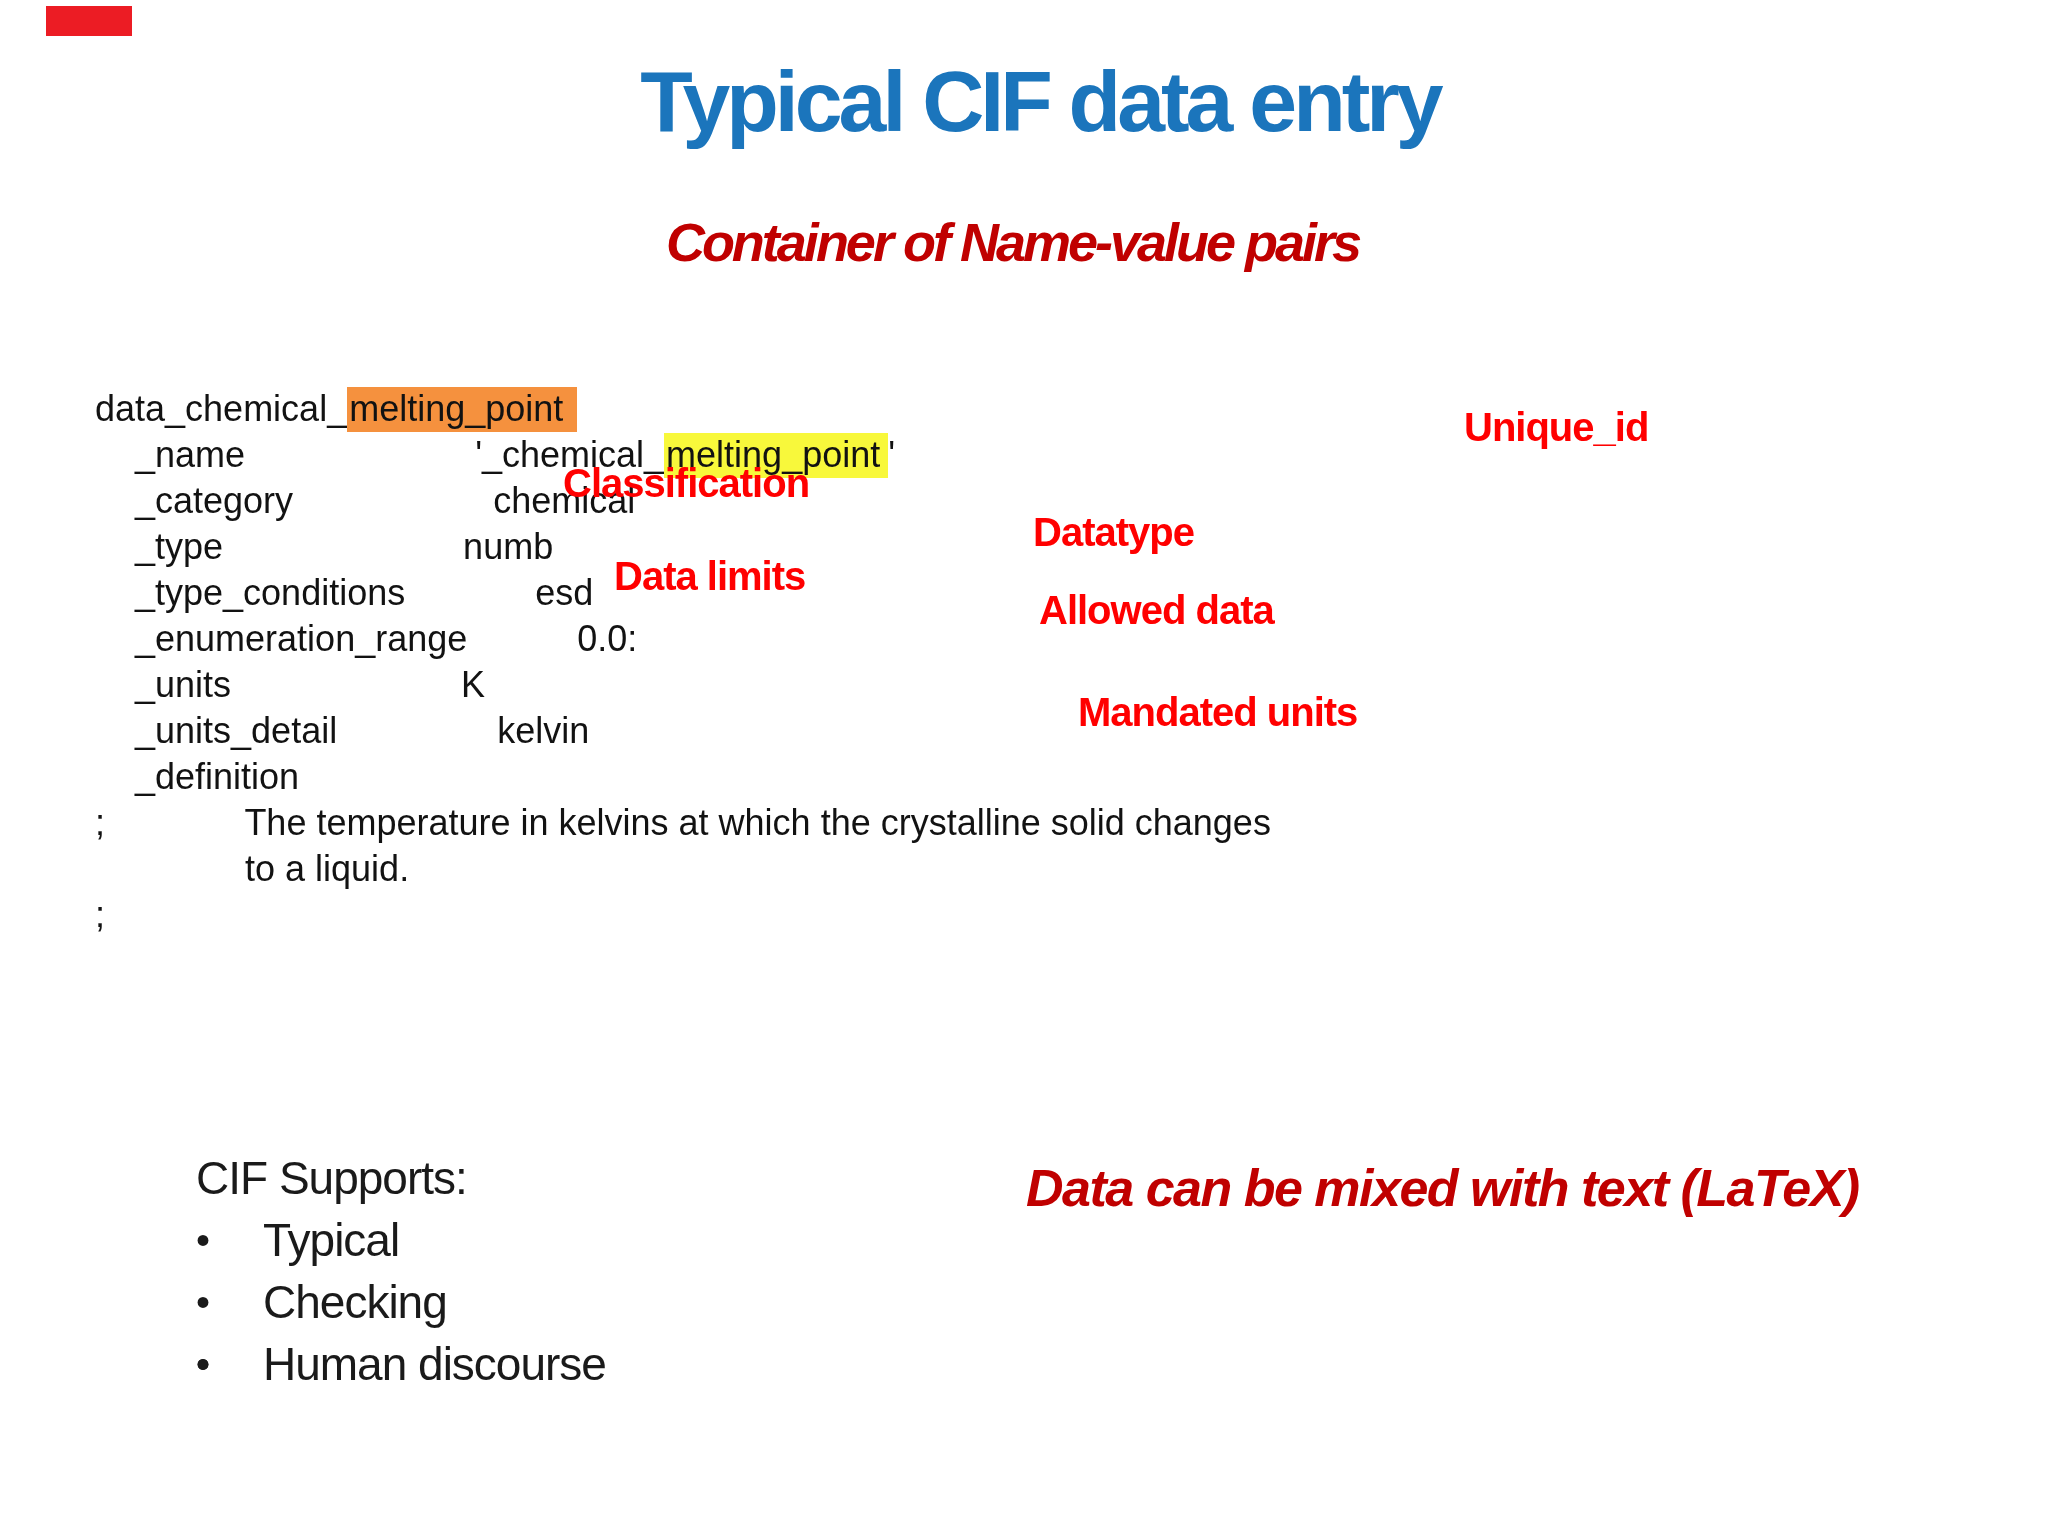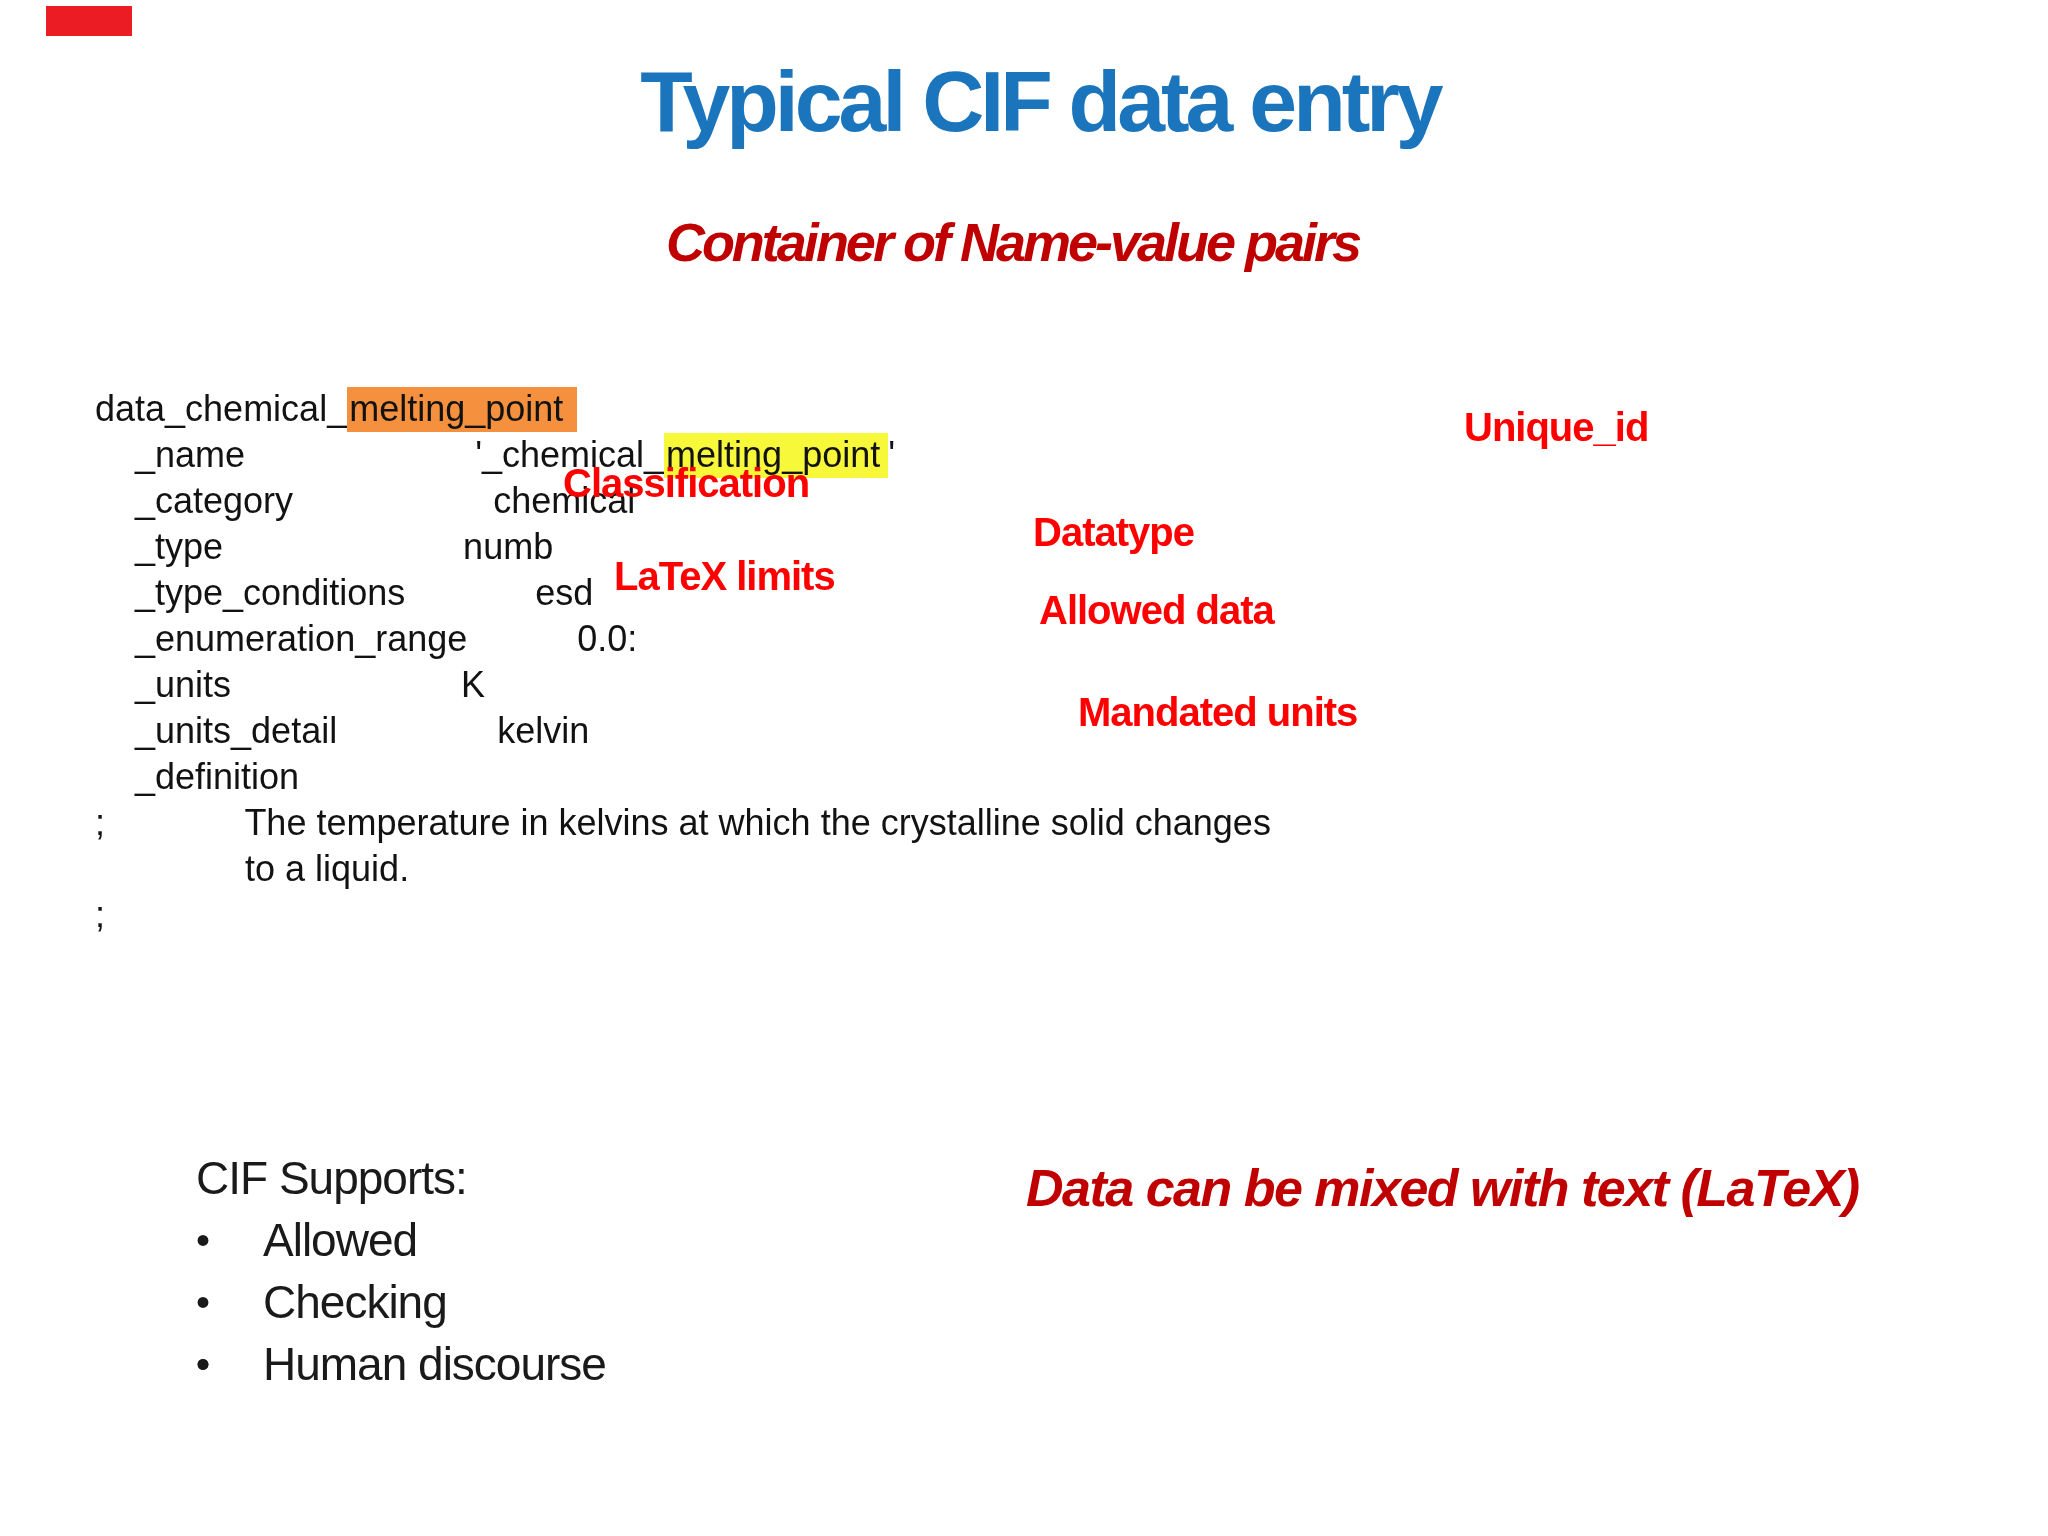--- a/index.html
+++ b/index.html
@@ -104,28 +104,28 @@
 
   <h1 class="title">Typical CIF data entry</h1>
 
   <div class="subtitle">Container of Name-value pairs</div>
 
   <pre class="code"><div class="code-line"><span>data_chemical_</span><span class="hl-orange">melting_point</span></div><div class="code-line"><span>    _name                       '_chemical_</span><span class="hl-yellow">melting_point</span><span>'</span></div><div class="code-line">    _category                    chemical</div><div class="code-line">    _type                        numb</div><div class="code-line">    _type_conditions             esd</div><div class="code-line">    _enumeration_range           0.0:</div><div class="code-line">    _units                       K</div><div class="code-line">    _units_detail                kelvin</div><div class="code-line">    _definition</div><div class="code-line">;              The temperature in kelvins at which the crystalline solid changes</div><div class="code-line">               to a liquid.</div><div class="code-line">;</div></pre>
 
   <div class="ann ann-unique-id">Unique_id</div>
   <div class="ann ann-classification">Classification</div>
   <div class="ann ann-datatype">Datatype</div>
-  <div class="ann ann-error-limits">LaTeX limits</div>
+  <div class="ann ann-error-limits">Data limits</div>
   <div class="ann ann-allowed-range">Allowed data</div>
   <div class="ann ann-mandated-units">Mandated units</div>
 
   <div class="supports">
     <div class="supports-heading">CIF Supports:</div>
     <ul class="supports-list">
-      <li class="supports-item"><span class="bullet">•</span><span>Allowed</span></li>
+      <li class="supports-item"><span class="bullet">•</span><span>Typical</span></li>
       <li class="supports-item"><span class="bullet">•</span><span>Checking</span></li>
       <li class="supports-item"><span class="bullet">•</span></li>
       <li class="supports-item"><span class="bullet">•</span><span>Human discourse</span></li>
     </ul>
   </div>
 
   <div class="note">Data can be mixed with text (LaTeX)</div>
 
 </div>
 

